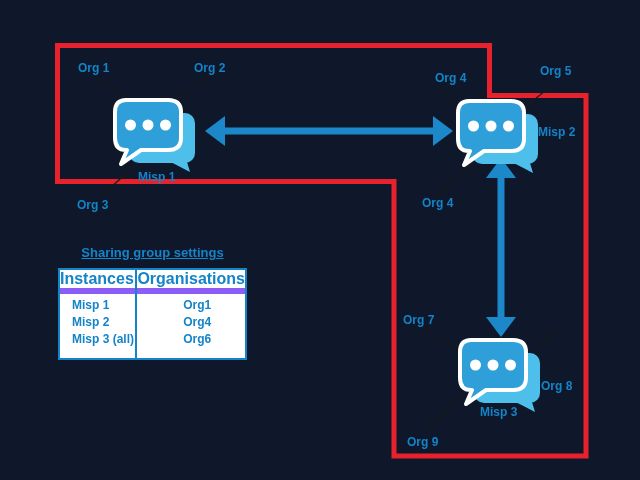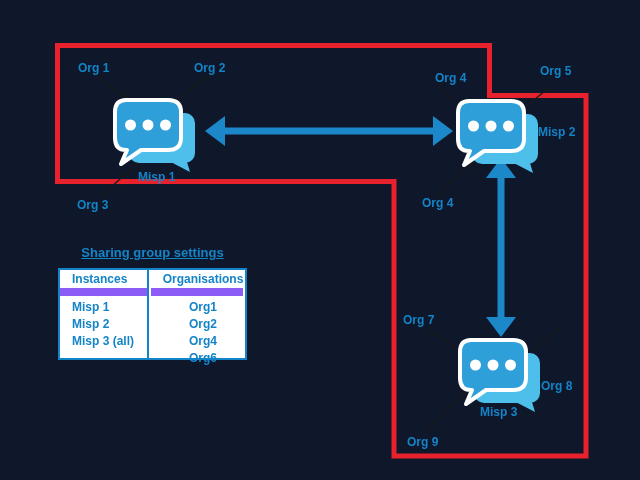--- a/index.html
+++ b/index.html
@@ -19,22 +19,22 @@
   }
   .sgs-table{
     position:absolute;left:58px;top:268px;width:189px;height:92px;
     border:2px solid #1484c8;box-sizing:border-box;display:flex;z-index:5;
     background:#fff;
   }
   .sgs-col{display:flex;flex-direction:column;box-sizing:border-box;}
   .sgs-col-instances{width:87px;}
   .sgs-col-orgs{flex:1;border-left:2px solid #1484c8;align-items:center;}
   .sgs-th{
-    height:18px;border-bottom:8px solid #8b5cf6;color:#1484c8;
-    font-weight:bold;font-size:12px;line-height:18px;padding-left:12px;
+    height:18px;border-bottom:6px solid #8b5cf6;color:#1484c8;
+    font-weight:bold;font-size:16px;line-height:18px;
     white-space:nowrap;
   }
   .sgs-cells{padding-top:3px;}
   .sgs-cell{
     color:#1484c8;font-weight:bold;font-size:12px;line-height:17px;
     padding-left:12px;white-space:nowrap;min-height:17px;
   }
 </style>
 </head>
 <body>
@@ -110,20 +110,19 @@
         <div class="sgs-cell">Misp 1</div>
         <div class="sgs-cell">Misp 2</div>
         <div class="sgs-cell">Misp 3 (all)</div>
         <div class="sgs-cell"></div>
       </div>
     </div>
     <div class="sgs-col sgs-col-orgs">
       <div class="sgs-th">Organisations</div>
       <div class="sgs-cells">
         <div class="sgs-cell">Org1</div>
-        <div class="sgs-cell">Org2</div>
         <div class="sgs-cell">Org4</div>
         <div class="sgs-cell">Org6</div>
       </div>
     </div>
   </div>
 
 </div>
 
 </body></html>

